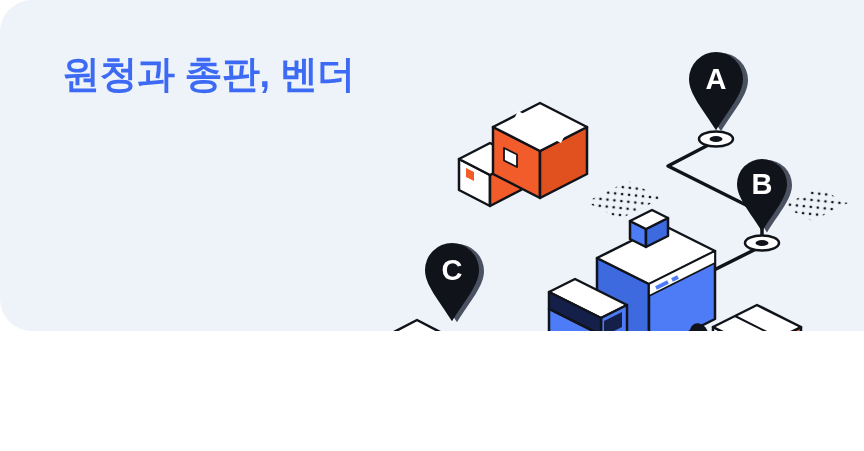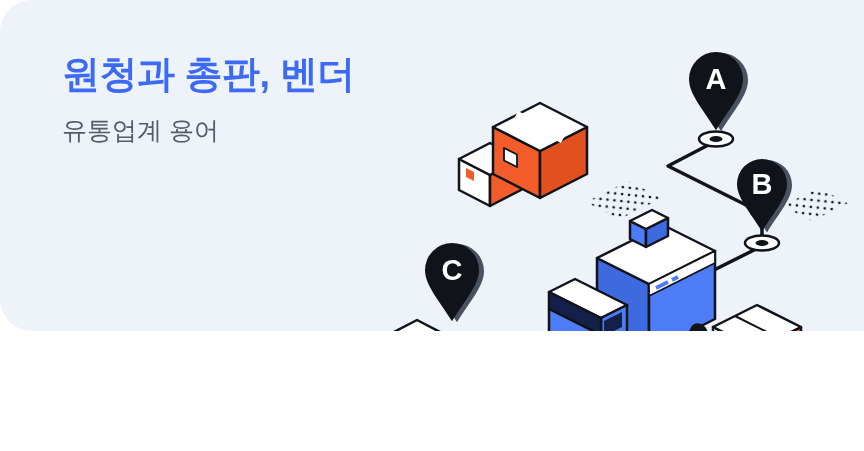--- a/index.html
+++ b/index.html
@@ -45,21 +45,20 @@
   .stripe{stroke:var(--blue,#4d7cf6);stroke-width:4}
   .pin-letter{fill:#ffffff;font-family:"Liberation Sans","DejaVu Sans",sans-serif;font-weight:700;font-size:29px}
 </style>
 </head>
 <body>
 
 <div class="banner">
 
   <div class="text-block">
     <h1>원청과 총판, 벤더</h1>
-    <p>유통업계 용어</p>
   </div>
 
   <svg class="scene" viewBox="0 0 864 451">
     <defs>
       <pattern id="dots" width="7" height="7" patternUnits="userSpaceOnUse" patternTransform="rotate(6)">
         <circle cx="2" cy="2" r="1.35" class="f-ink"></circle>
       </pattern>
     </defs>
 
     <g>

